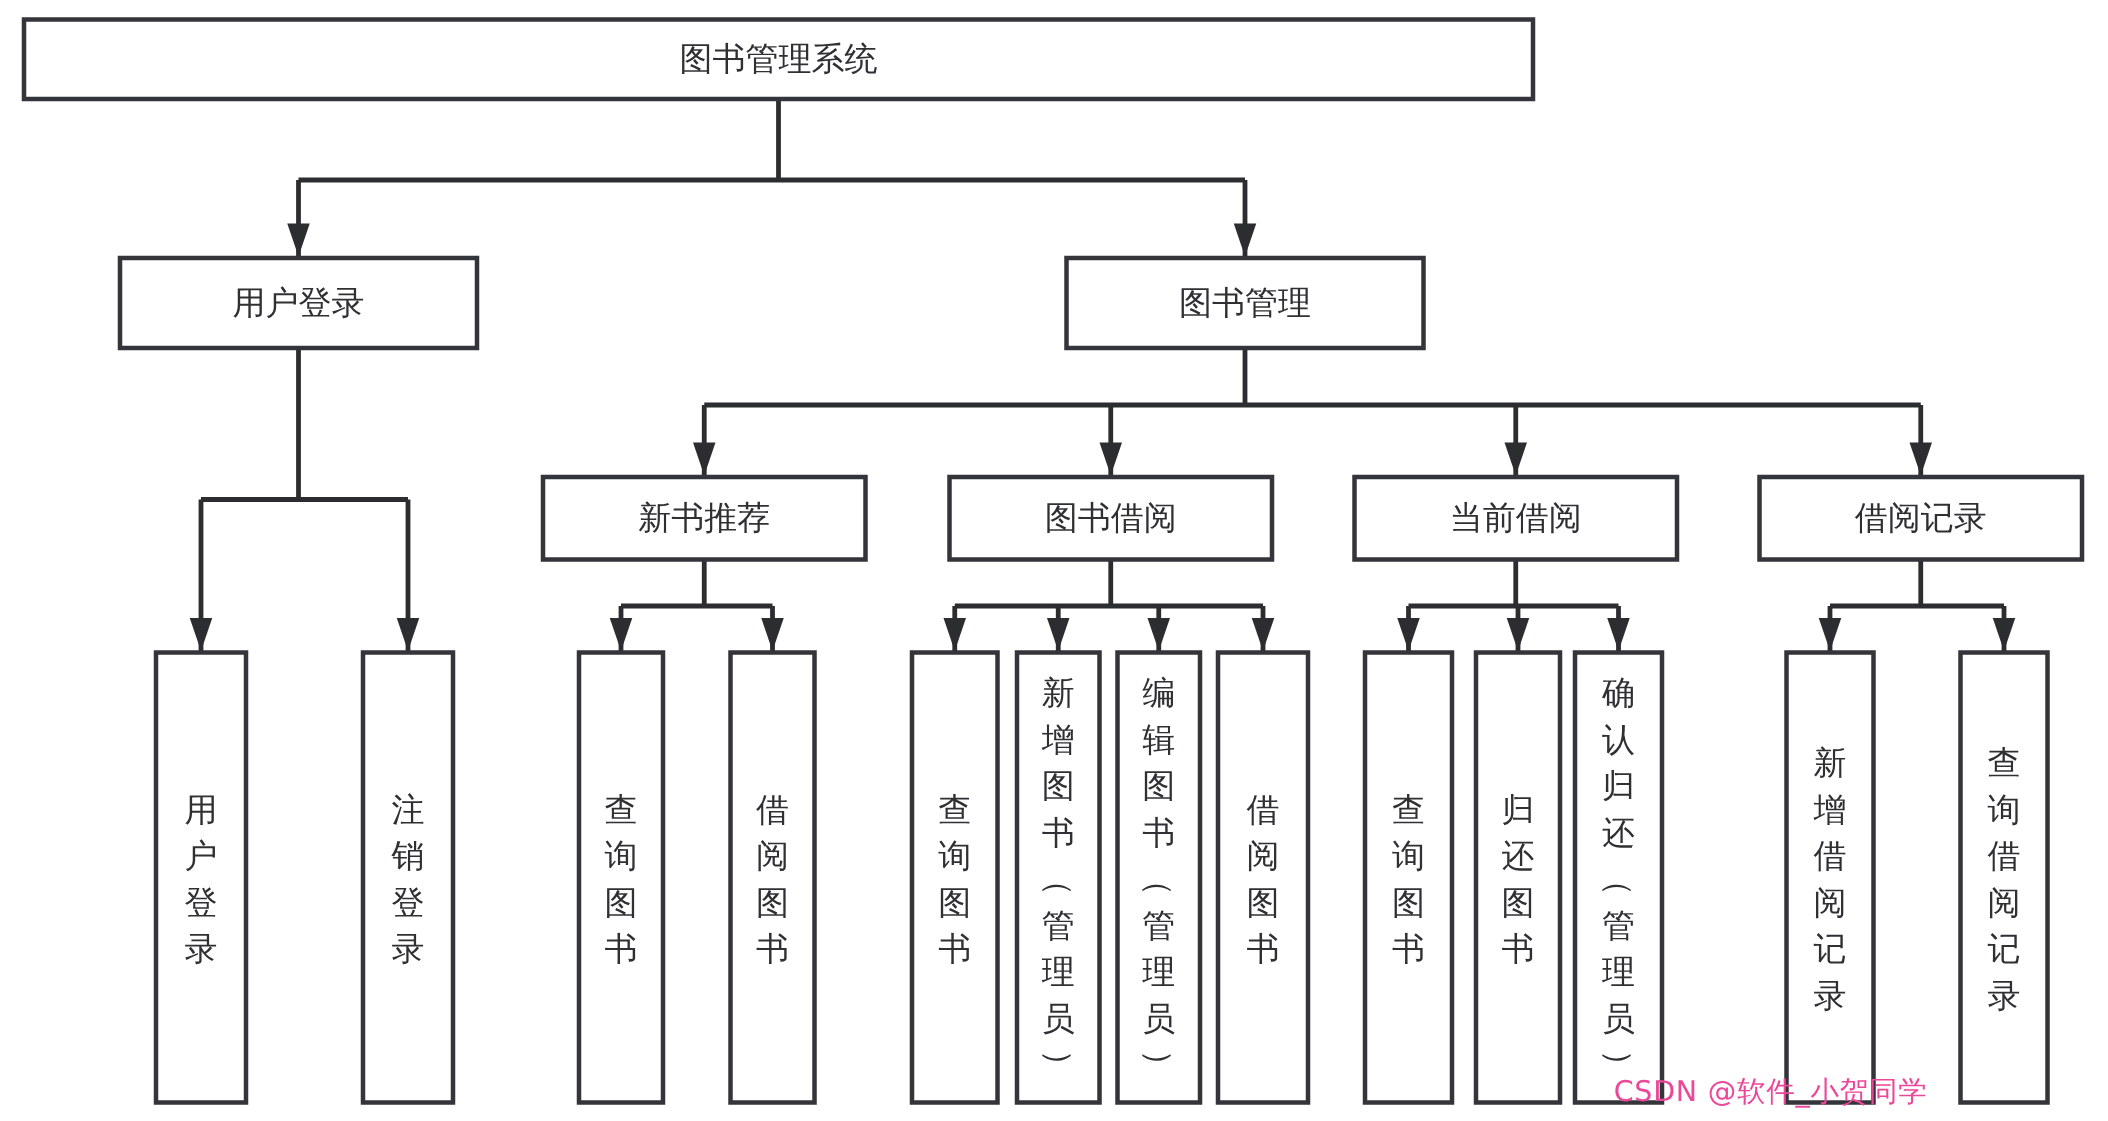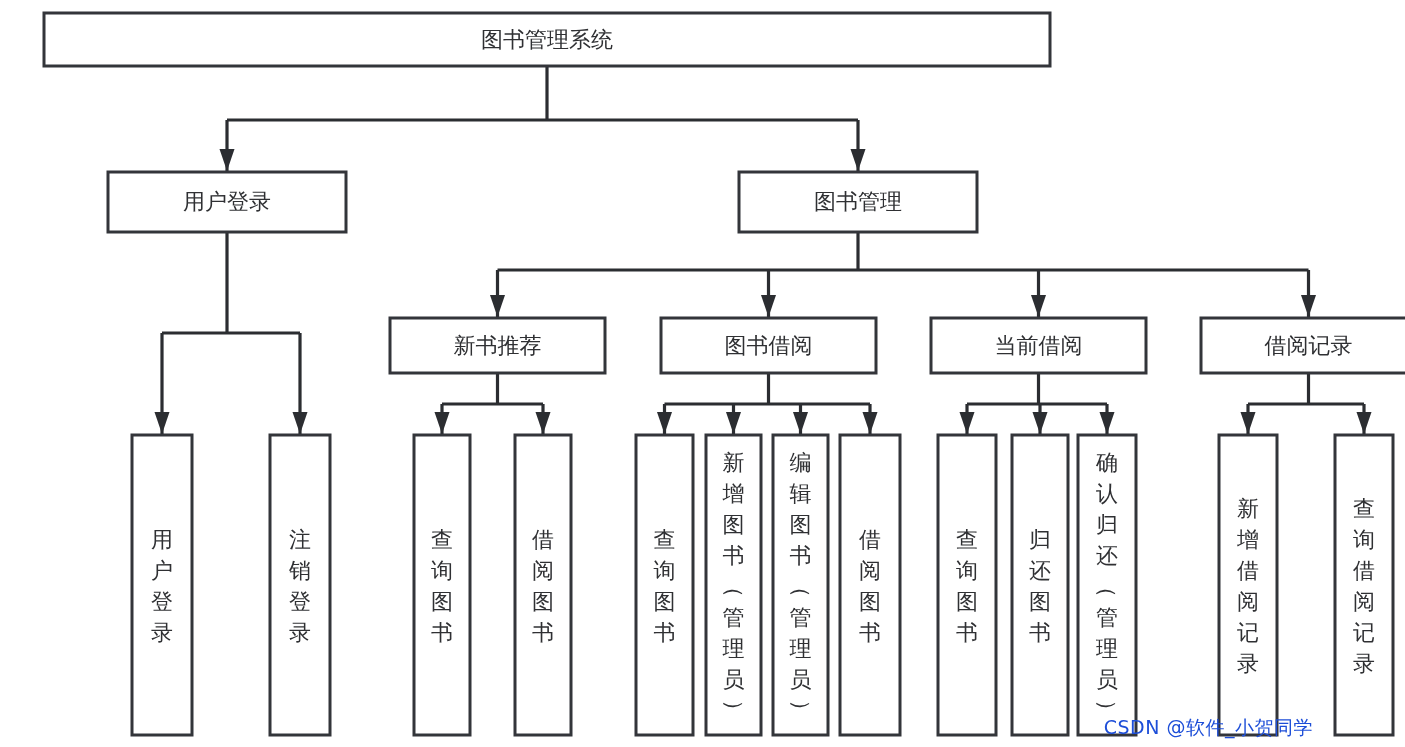--- a/index.html
+++ b/index.html
@@ -12,21 +12,20 @@
     width: 1405px;
     height: 747px;
     font-family: "DejaVu Sans", "Liberation Sans", sans-serif;
     overflow: hidden;
   }
   #diagram-root {
     position: relative;
     width: 1297px;
     height: 747px;
     background: #ffffff;
-    margin-left: 28px;
   }
   svg.diagram-canvas {
     position: absolute;
     left: 0;
     top: 0;
     width: 1405px;
     height: 747px;
     display: block;
   }
   .node-box {
@@ -56,21 +55,21 @@
     font-size: 22px;
     fill: #2f3033;
     text-anchor: middle;
   }
   .watermark-text {
     position: absolute;
     right: 12px;
     bottom: 6px;
     font-family: "DejaVu Sans", "Liberation Sans", sans-serif;
     font-size: 19px;
-    color: #1d4ed8;
+    color: #ec4899;
     white-space: nowrap;
     letter-spacing: 0.5px;
     pointer-events: none;
   }
 </style>
 </head>
 <body>
 
 <div id="diagram-root">
   <svg class="diagram-canvas" id="diagram-canvas" viewBox="0 0 1405 747" xmlns="http://www.w3.org/2000/svg">

